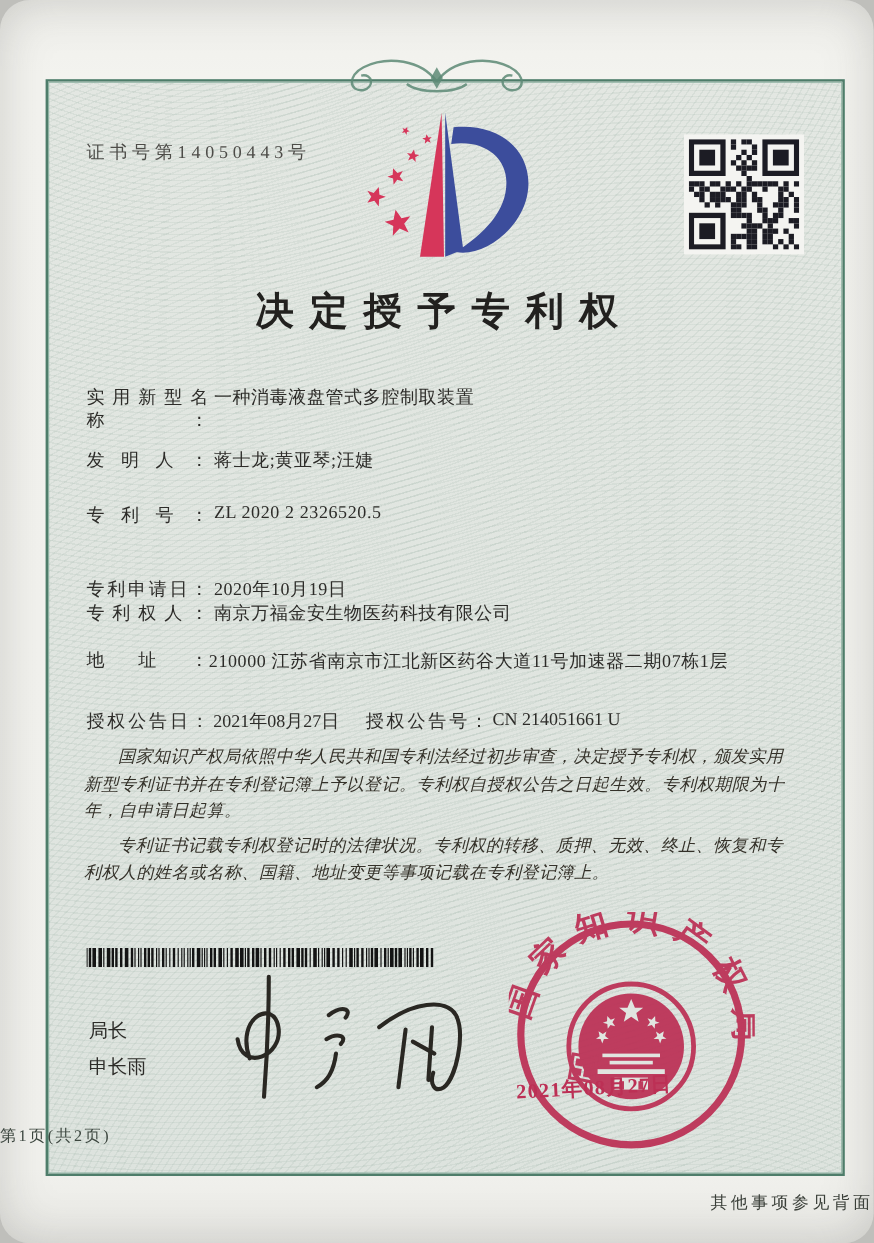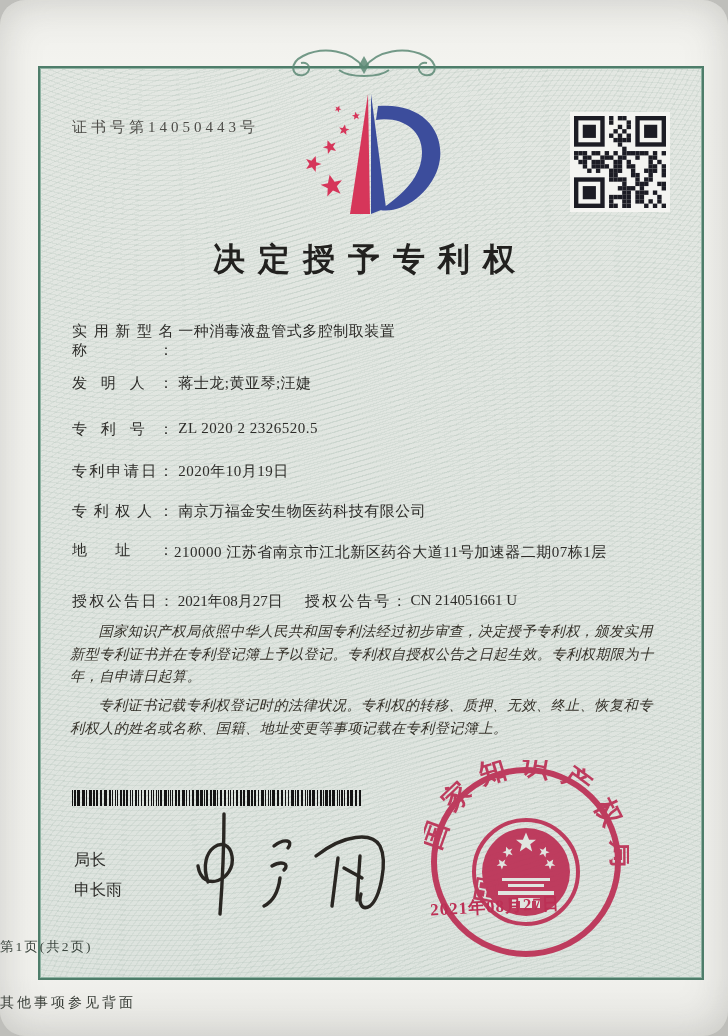--- a/index.html
+++ b/index.html
@@ -54,21 +54,21 @@
   .seal-date{
     position:absolute;left:430px;top:893px;width:210px;
     font-size:17px;font-weight:bold;color:#bc3055;letter-spacing:1px;
     transform:rotate(-3deg);
   }
   .page-num{
     position:absolute;left:0;top:938px;width:100%;text-align:left;
     font-size:13.5px;color:#3c463f;letter-spacing:2px;
   }
   .bottom-note{
-    position:absolute;left:0;top:994px;width:100%;text-align:left;
+    position:absolute;left:0;top:994px;width:100%;text-align:right;
     font-size:14px;color:#3a3f39;letter-spacing:3px;
   }
 </style>
 </head>
 <body>
 
 <div class="paper">
 
   <div class="panel"></div>
 
@@ -256,21 +256,21 @@
   <div class="row" style="top:374px">
     <span class="lab">发明人：</span>
     <span class="val">蒋士龙;黄亚琴;汪婕</span>
   </div>
 
   <div class="row" style="top:420px">
     <span class="lab">专利号：</span>
     <span class="val">ZL 2020 2 2326520.5</span>
   </div>
 
-  <div class="row" style="top:462px">
+  <div class="row" style="top:482px">
     <span class="lab">专利申请日：</span>
     <span class="val">2020年10月19日</span>
   </div>
 
   <div class="row" style="top:502px">
     <span class="lab">专利权人：</span>
     <span class="val">南京万福金安生物医药科技有限公司</span>
   </div>
 
   <div class="row row-flex" style="top:541px">

